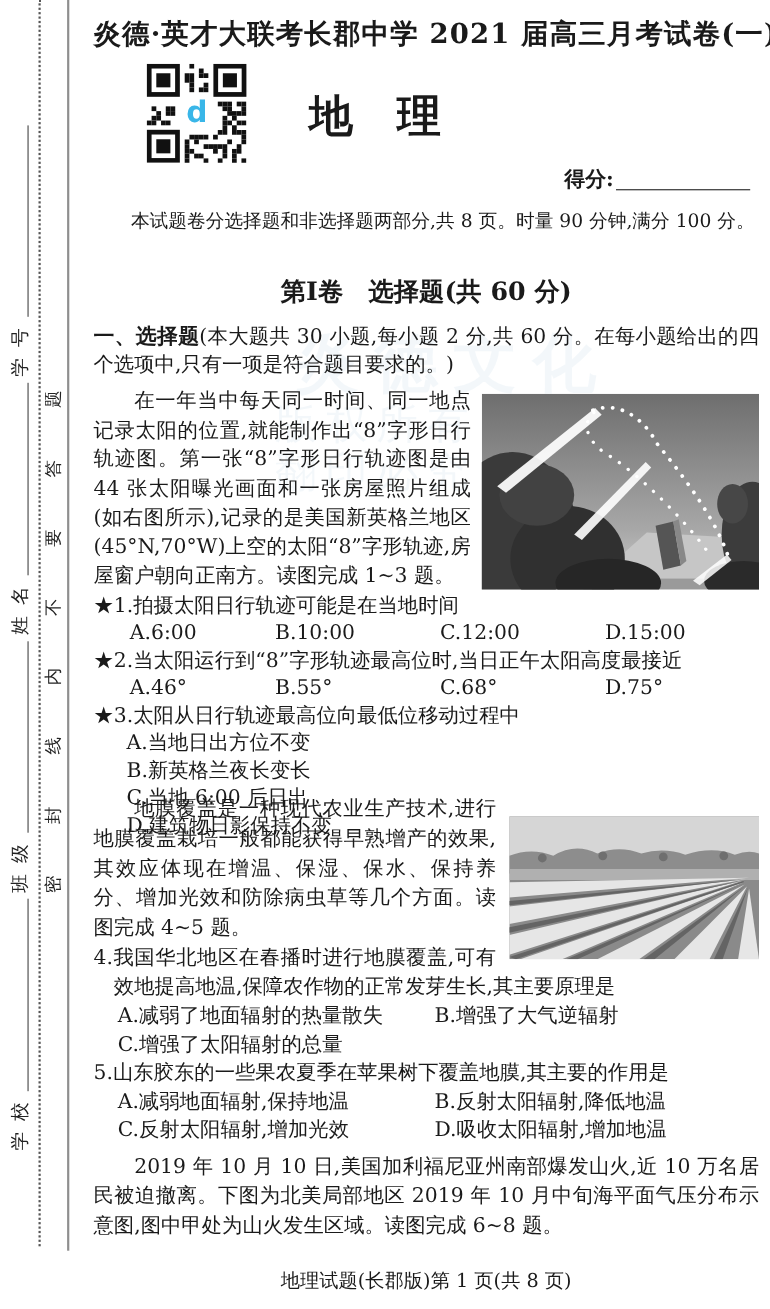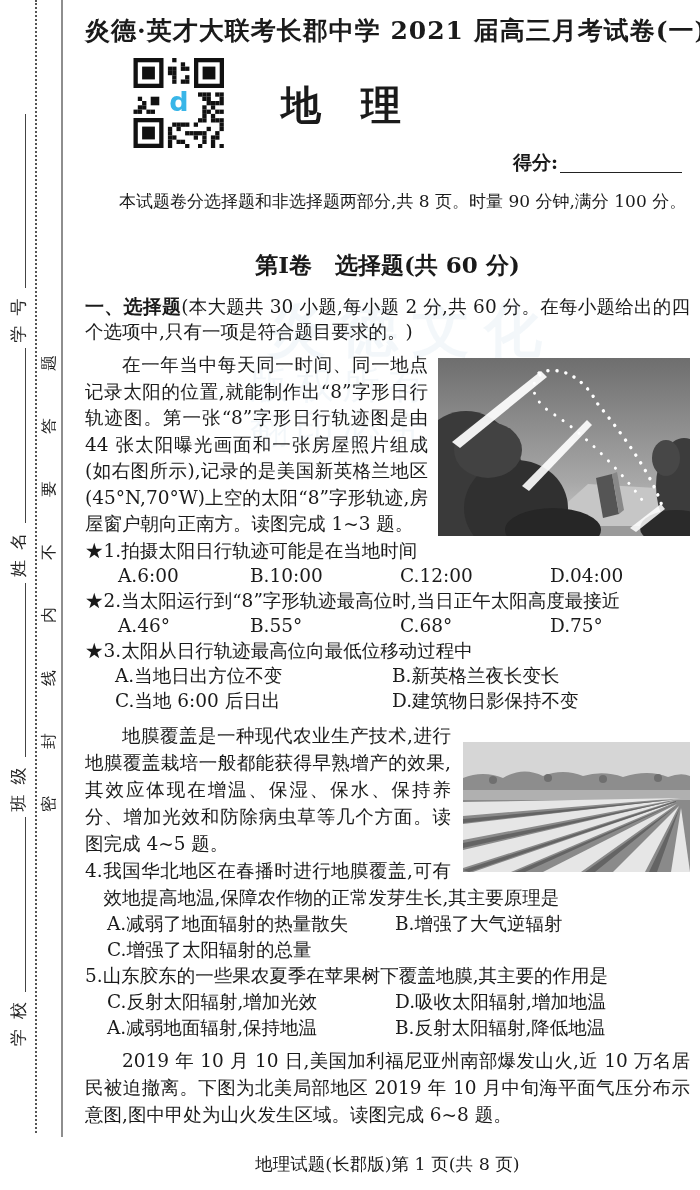--- a/index.html
+++ b/index.html
@@ -38,21 +38,21 @@
   .instruction b{font-size:19px;}
   .sun-sec{position:absolute;left:0;top:352px;width:605px;}
   .sun-img{float:right;width:252px;height:178px;margin:6px 0 6px 10px;display:block;}
   .farm-img{float:right;width:227px;height:130px;margin:20px 0 8px 12px;display:block;}
   .passage{margin:0;font-size:18.5px;line-height:26.5px;text-indent:2em;text-align:justify;}
   .q123{position:absolute;left:0;top:538px;width:605px;font-size:18.5px;}
   .q-line{line-height:25px;white-space:nowrap;}
   .opts{display:flex;line-height:25px;white-space:nowrap;}
   .opts4{padding-left:33px;}
   .opts4 .w1{width:132px;} .opts4 .w2{width:150px;} .opts4 .w3{width:150px;}
-  .opts2{padding-left:30px;} .opts2 .wa{width:277px;}
+  .opts2{padding-left:30px;flex-direction:column;} .opts2 .wa{width:277px;}
   .opts2b{padding-left:22px;} .opts2b .wa{width:288px;}
   .mulch-sec{position:absolute;left:0;top:722px;width:605px;font-size:18.5px;}
   .mulch-sec .passage{line-height:27px;}
   .q-stem{margin:0;line-height:27px;padding-left:1em;text-indent:-1em;text-align:justify;}
   .q5-stem{margin:0;line-height:26px;padding-left:1em;text-indent:-1em;}
   .opts-q45{line-height:26px;}
   .p3{margin-top:6px;line-height:27px;}
   .footer{position:absolute;left:0;top:1152px;width:605px;text-align:center;font-size:17.5px;}
 </style>
 </head>
@@ -239,21 +239,21 @@
       </svg>
       <p class="passage">在一年当中每天同一时间、同一地点记录太阳的位置,就能制作出“8”字形日行轨迹图。第一张“8”字形日行轨迹图是由 44 张太阳曝光画面和一张房屋照片组成(如右图所示),记录的是美国新英格兰地区(45°N,70°W)上空的太阳“8”字形轨迹,房屋窗户朝向正南方。读图完成 1~3 题。</p>
     </div>
 
     <div class="q123">
       <div class="q-line"><span>★1.</span><span>拍摄太阳日行轨迹可能是在当地时间</span></div>
       <div class="opts opts4">
         <span class="w1">A.6:00</span>
         <span class="w2">B.10:00</span>
         <span class="w3">C.12:00</span>
-        <span>D.04:00</span>
+        <span>D.15:00</span>
       </div>
       <div class="q-line"><span>★2.</span><span>当太阳运行到“8”字形轨迹最高位时,当日正午太阳高度最接近</span></div>
       <div class="opts opts4">
         <span class="w1">A.46°</span>
         <span class="w2">B.55°</span>
         <span class="w3">C.68°</span>
         <span>D.75°</span>
       </div>
       <div class="q-line"><span>★3.</span><span>太阳从日行轨迹最高位向最低位移动过程中</span></div>
       <div class="opts opts2">
@@ -298,25 +298,25 @@
       <p class="q-stem"><span>4.</span><span>我国华北地区在春播时进行地膜覆盖,可有效地提高地温,保障农作物的正常发芽生长,其主要原理是</span></p>
       <div class="opts opts2b opts-q45">
         <span class="wa">A.减弱了地面辐射的热量散失</span>
         <span>B.增强了大气逆辐射</span>
       </div>
       <div class="opts opts2b opts-q45">
         <span class="wa">C.增强了太阳辐射的总量</span>
       </div>
       <p class="q5-stem"><span>5.</span><span>山东胶东的一些果农夏季在苹果树下覆盖地膜,其主要的作用是</span></p>
       <div class="opts opts2b opts-q45">
+        <span class="wa">A.减弱地面辐射,保持地温</span>
+        <span>B.反射太阳辐射,降低地温</span>
+      </div>
+      <div class="opts opts2b opts-q45">
         <span class="wa">C.反射太阳辐射,增加光效</span>
         <span>D.吸收太阳辐射,增加地温</span>
-      </div>
-      <div class="opts opts2b opts-q45">
-        <span class="wa">A.减弱地面辐射,保持地温</span>
-        <span>B.反射太阳辐射,降低地温</span>
       </div>
       <p class="passage p3">2019 年 10 月 10 日,美国加利福尼亚州南部爆发山火,近 10 万名居民被迫撤离。下图为北美局部地区 2019 年 10 月中旬海平面气压分布示意图,图中甲处为山火发生区域。读图完成 6~8 题。</p>
     </div>
 
     <div class="footer">地理试题(长郡版)第 1 页(共 8 页)</div>
   </div>
 </div>
 
 </body></html>

